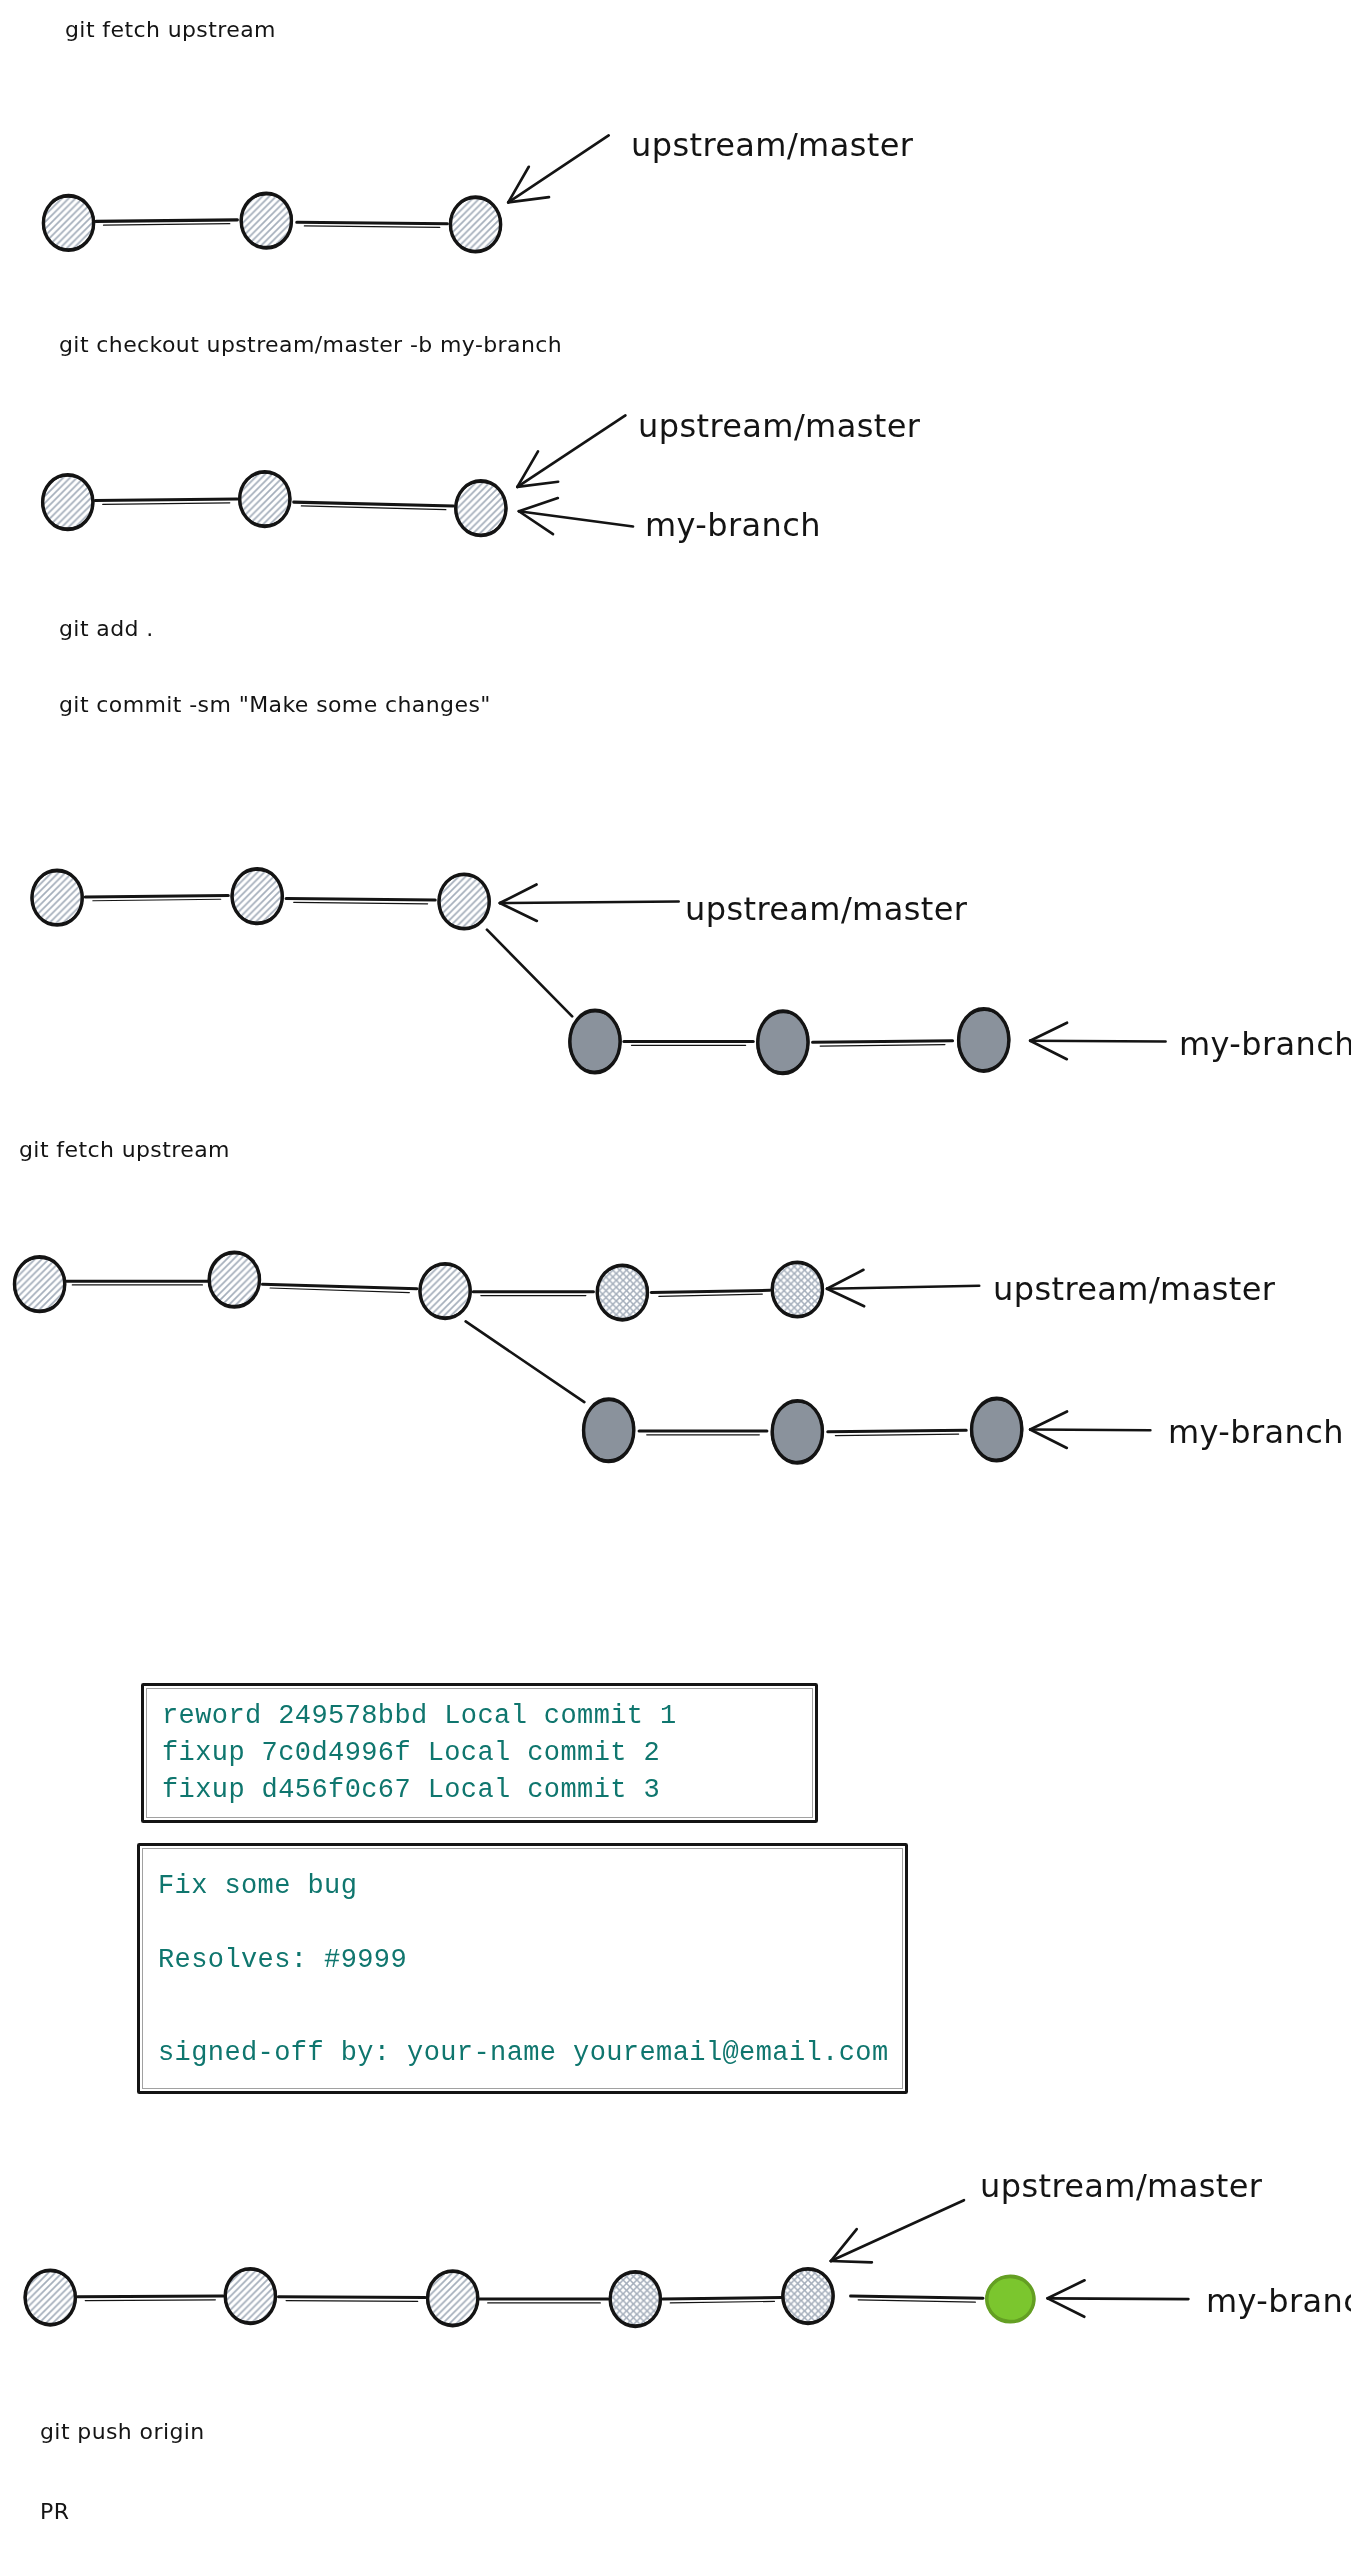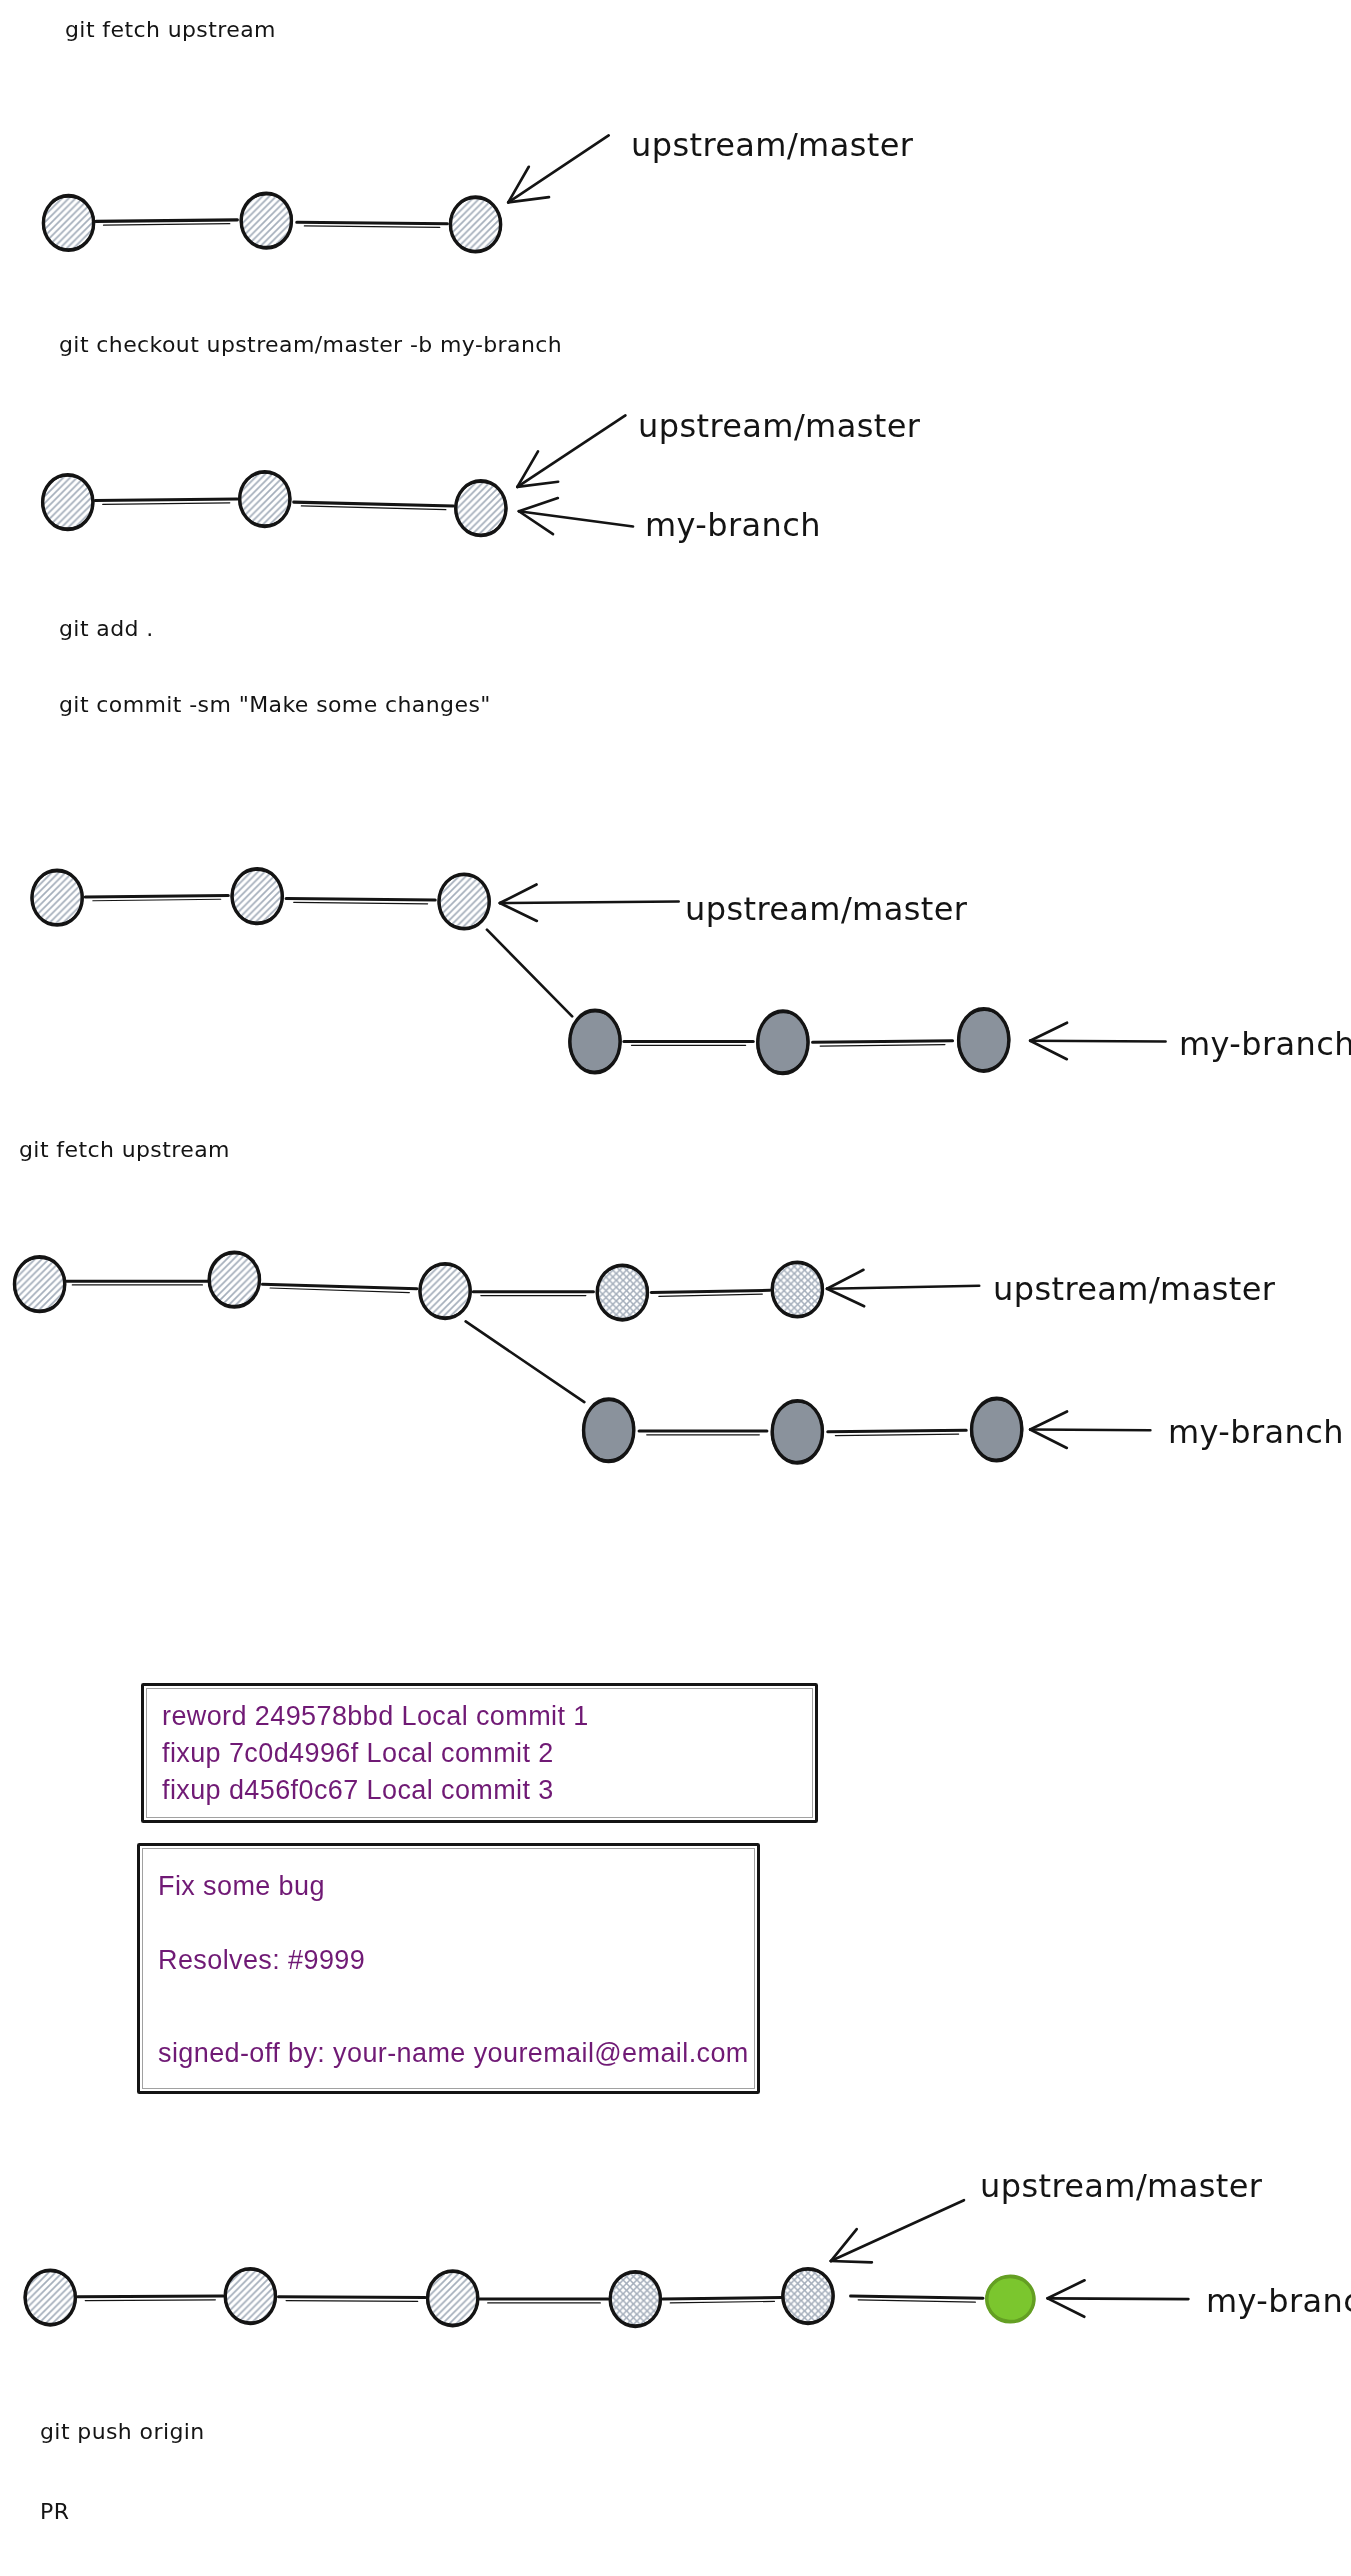--- a/index.html
+++ b/index.html
@@ -24,23 +24,23 @@
     position:absolute;
     border:3px solid #141414;
     border-radius:2.3px;
     background:#ffffff;
     outline:1.1px solid rgba(20,20,20,.4);
     outline-offset:-6.8px;
     box-sizing:border-box;
   }
   .box .inner{padding:12px 7.6px 0 18px;}
   .teal-line{
-    font-family:Liberation Sans, sans-serif;
+    font-family:Liberation Mono, monospace;
     font-size:27px;
-    color:#701a75;
+    color:#0f766e;
     white-space:nowrap;
     letter-spacing:0.4px;
     line-height:37px;
   }
   #commit-message-box .inner{padding-top:24px;}
   #commit-message-box .teal-line{line-height:33px;}
   #commit-message-box .m1{margin-bottom:41px;}
   #commit-message-box .m2{margin-bottom:60px;}
 </style>
 </head>
@@ -200,21 +200,21 @@
   <div class="t label" style="left:1206px;top:2282px">my-branch</div>
 
   <div class="box" id="rebase-todo-box" style="left:141px;top:1683px;width:677px;height:140px">
     <div class="inner">
       <div class="teal-line">reword 249578bbd Local commit 1</div>
       <div class="teal-line">fixup 7c0d4996f Local commit 2</div>
       <div class="teal-line">fixup d456f0c67 Local commit 3</div>
     </div>
   </div>
 
-  <div class="box" id="commit-message-box" style="left:137px;top:1843px;width:623px;height:251px">
+  <div class="box" id="commit-message-box" style="left:137px;top:1843px;width:771px;height:251px">
     <div class="inner">
       <div class="teal-line m1">Fix some bug</div>
       <div class="teal-line m2">Resolves: #9999</div>
       <div class="teal-line">signed-off by: your-name youremail@email.com</div>
     </div>
   </div>
 
 </div>
 
 

